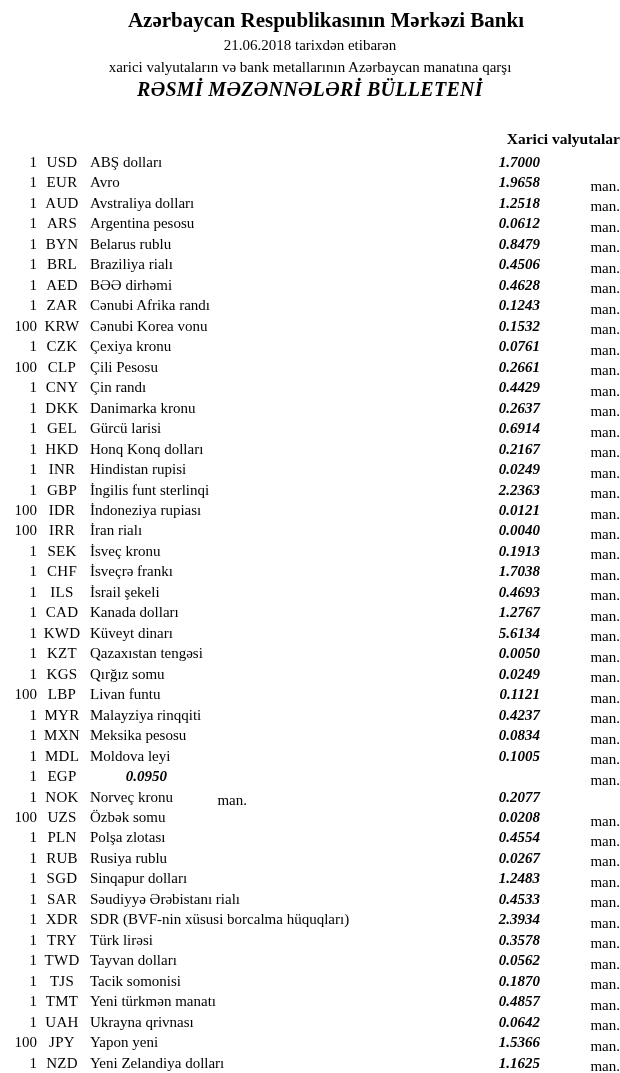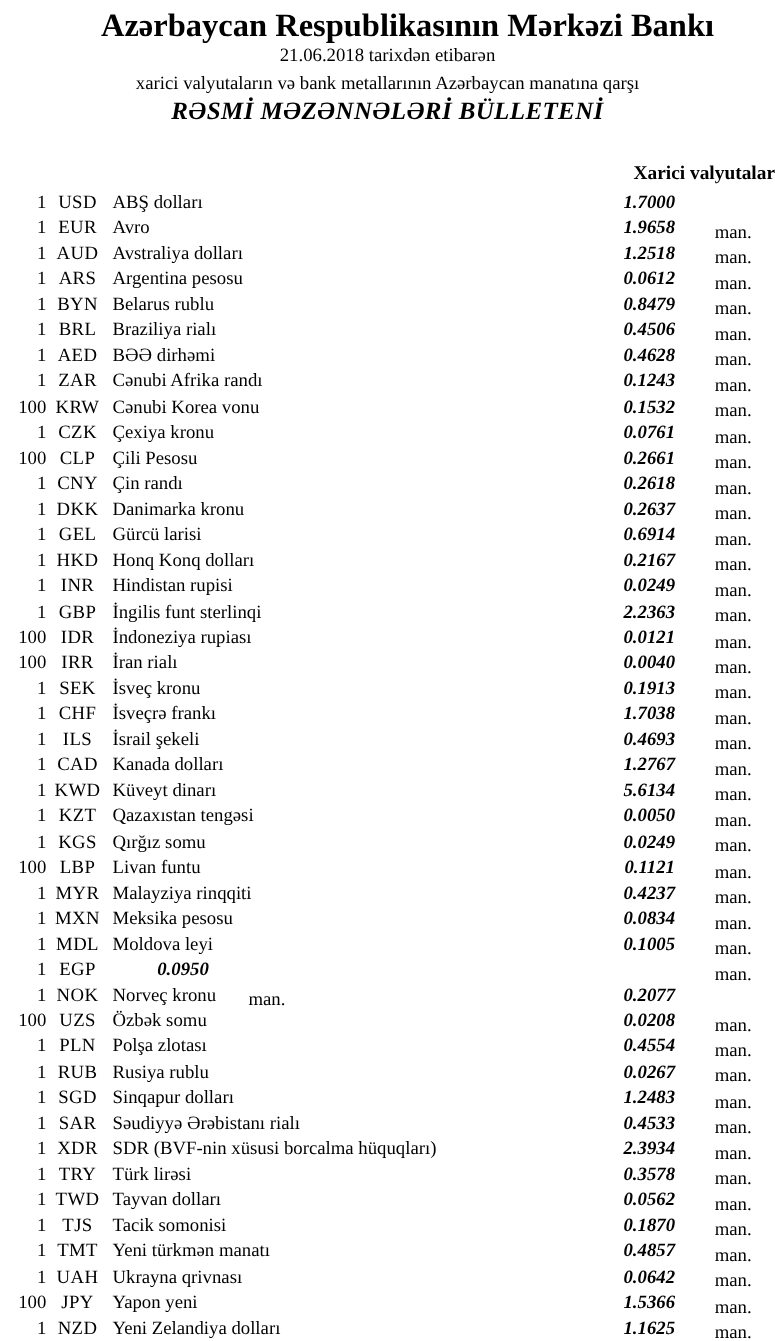--- a/index.html
+++ b/index.html
@@ -18,21 +18,21 @@
   .page {
     width: 620px;
     height: 1073px;
     position: relative;
   }
   .header {
     text-align: center;
     padding-top: 7px;
   }
   .bank-name {
-    font-size: 26px;
+    font-size: 21px;
     font-weight: bold;
     line-height: 27px;
     margin-left: 32px;
   }
   .date-line,
   .scope-line {
     font-size: 15px;
     font-weight: normal;
     line-height: 22px;
   }
@@ -82,21 +82,21 @@
     width: 80px;
     text-align: right;
     font-weight: bold;
     font-style: italic;
   }
   .unit {
     flex: none;
     width: 80px;
     box-sizing: border-box;
     padding-left: 13px;
-    text-align: center;
+    text-align: right;
     margin-top: 48px;
   }
 </style>
 </head>
 <body>
 
 <div class="page">
 
   <div class="header">
     <div class="bank-name">Azərbaycan Respublikasının Mərkəzi Bankı</div>
@@ -193,21 +193,21 @@
     <span class="code">CLP</span>
     <span class="name">Çili Pesosu</span>
     <span class="rate">0.2661</span>
     <span class="unit">man.</span>
   </div>
 
   <div class="row">
     <span class="qty">1</span>
     <span class="code">CNY</span>
     <span class="name">Çin randı</span>
-    <span class="rate">0.2618</span>
+    <span class="rate">0.4429</span>
     <span class="unit">man.</span>
   </div>
 
   <div class="row">
     <span class="qty">1</span>
     <span class="code">DKK</span>
     <span class="name">Danimarka kronu</span>
     <span class="rate">0.2637</span>
     <span class="unit">man.</span>
   </div>

